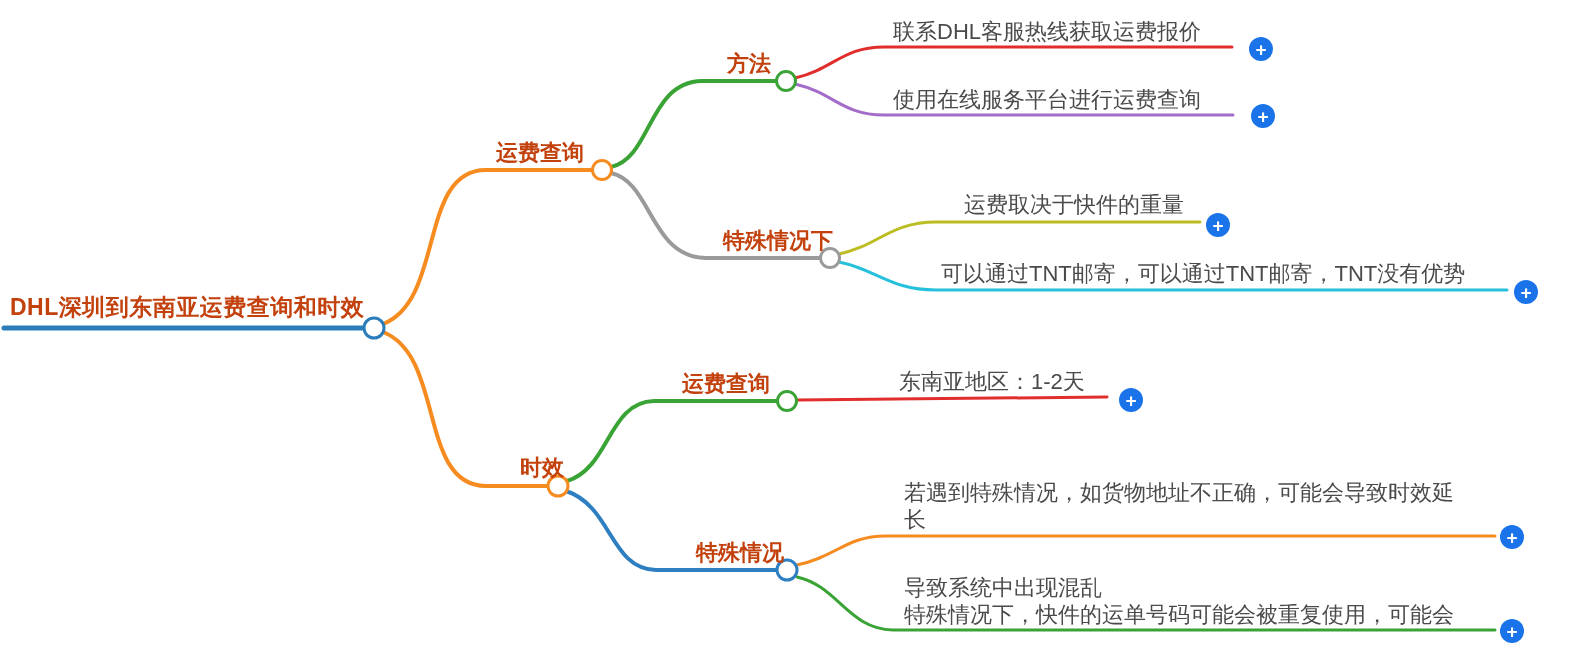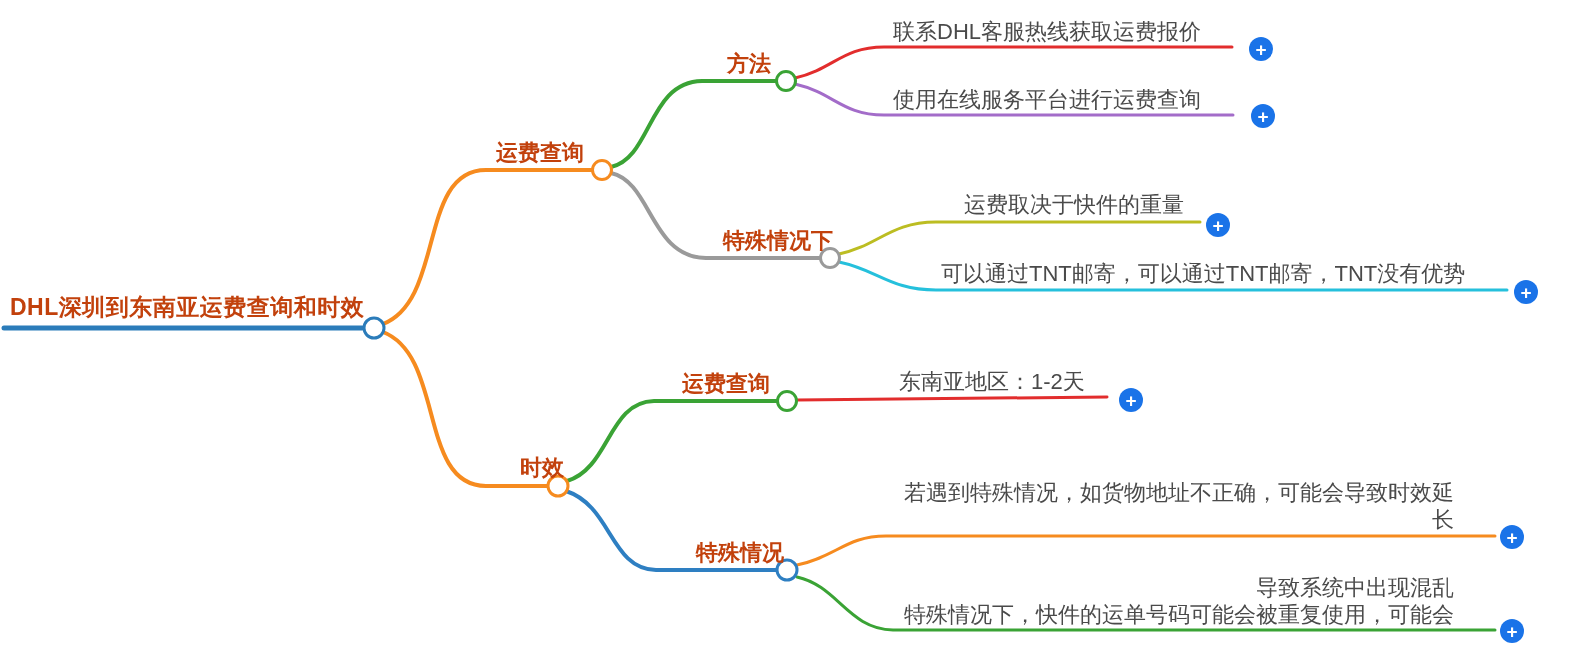--- a/index.html
+++ b/index.html
@@ -8,21 +8,21 @@
     font-family:"Liberation Sans",sans-serif;overflow:hidden;
   }
   .edges{position:absolute;left:0;top:0;width:1595px;height:660px;}
   .label{
     position:absolute;font-size:22px;line-height:26px;color:#4a4a4a;
     white-space:nowrap;cursor:default;
   }
   .title{font-weight:bold;color:#c2410c;}
   .root-title{font-size:23px;letter-spacing:.5px;}
   .wrap{white-space:normal;}
-  .wrap .line{line-height:27px;text-align:right;}
+  .wrap .line{line-height:27px;}
   .plus{
     position:absolute;width:24px;height:24px;border-radius:50%;
     display:flex;align-items:center;justify-content:center;
     color:#ffffff;font-size:19px;font-weight:bold;line-height:1;
     cursor:pointer;user-select:none;
   }
 </style>
 </head>
 <body>
 

